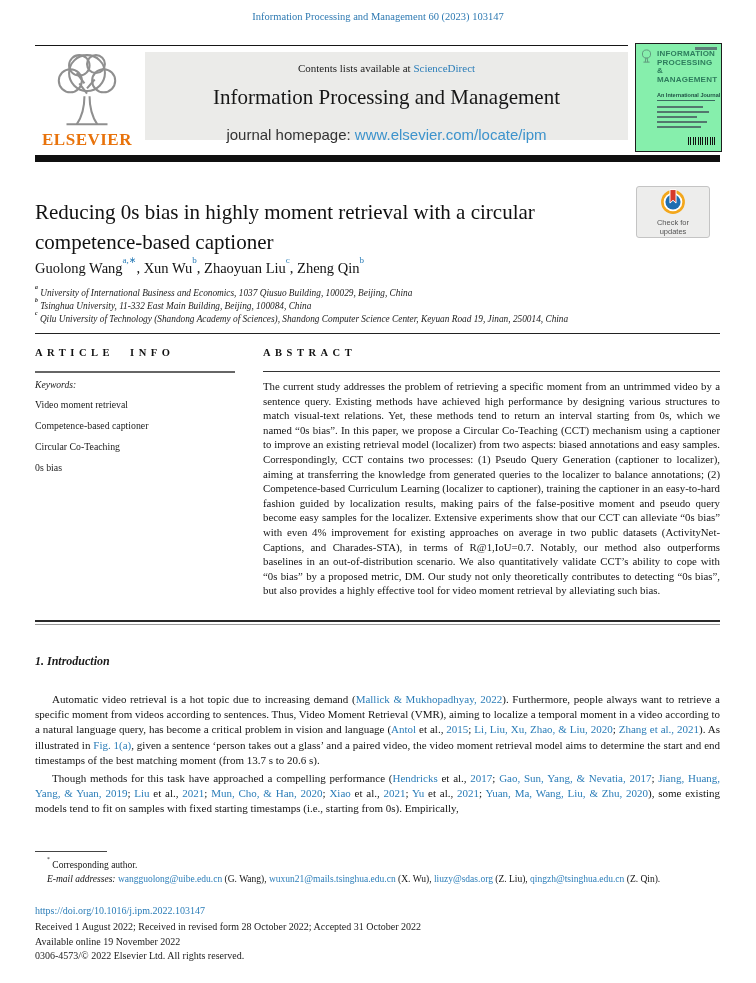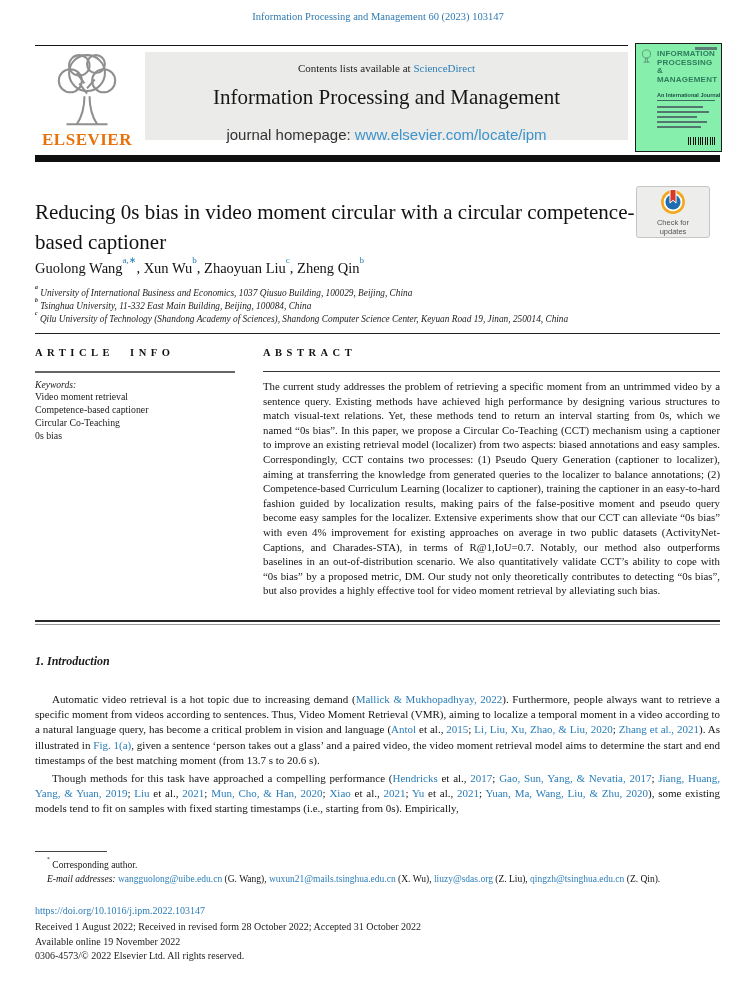--- a/index.html
+++ b/index.html
@@ -53,21 +53,21 @@
   .authors sup{font-size:9px;}
   .affils{top:287px;left:35px;width:700px;font-size:9.3px;line-height:13px;font-style:italic;color:#222;}
   .affils sup{font-weight:bold;font-style:italic;}
 
   
   .rule-2{top:333px;left:35px;width:685px;border-top:1.2px solid #222;}
   .col-head{font-size:10.5px;font-weight:bold;letter-spacing:4.5px;word-spacing:9px;color:#111;}
   .info-col{top:347px;left:35px;width:205px;}
   .info-underline{margin-top:13px;border-top:2px solid #666;width:200px;}
   .kw-label{margin-top:6px;font-size:9.6px;font-style:italic;}
-  .kw-item{font-size:9.8px;line-height:13px;}
+  .kw-item{font-size:9.8px;line-height:13px;margin-top:8px;}
   .abs-col{top:347px;left:263px;width:457px;}
   .abs-underline{margin-top:13px;border-top:1.4px solid #333;width:457px;}
   .abs-text{margin-top:7px;font-size:10.8px;line-height:14.6px;text-align:justify;color:#141414;}
   .dbl-rule{top:620px;left:35px;width:685px;height:2px;border-top:2px solid #2a2a2a;border-bottom:1px solid #999;}
 
   
   .intro-head{top:654px;left:35px;font-size:12px;font-weight:bold;font-style:italic;}
   .body-text{top:692px;left:35px;width:685px;font-size:11px;line-height:15.2px;text-align:justify;color:#141414;}
   .body-text p{margin:0 0 3px 0;text-indent:17px;}
 
@@ -147,21 +147,21 @@
       <circle cx="12" cy="12" r="8.6" fill="#ffffff"></circle>
       <circle cx="12" cy="12" r="7" fill="#1d6db1"></circle>
       <path d="M9.2 0.5 h5.6 v12.5 l-2.8 -2.6 l-2.8 2.6 z" fill="#d6392b" stroke="#ffffff" stroke-width="0.9"></path>
     </svg>
     <div class="badge-text">
       <div>Check for</div>
       <div>updates</div>
     </div>
   </div>
 
-  <div class="abs art-title">Reducing 0s bias in video moment circular with a circular competence-based captioner</div>
+  <div class="abs art-title">Reducing 0s bias in highly moment retrieval with a circular competence-based captioner</div>
   <div class="abs authors"><span>Guolong Wang</span><sup class="lnk">a,∗</sup><span>, </span><span>Xun Wu</span><sup class="lnk">b</sup><span>, </span><span>Zhaoyuan Liu</span><sup class="lnk">c</sup><span>, </span><span>Zheng Qin</span><sup class="lnk">b</sup></div>
   <div class="abs affils">
     <div><sup class="bold">a</sup><span> University of International Business and Economics, 1037 Qiusuo Building, 100029, Beijing, China</span></div>
     <div><sup class="bold">b</sup><span> Tsinghua University, 11-332 East Main Building, Beijing, 100084, China</span></div>
     <div><sup class="bold">c</sup><span> Qilu University of Technology (Shandong Academy of Sciences), Shandong Computer Science Center, Keyuan Road 19, Jinan, 250014, China</span></div>
   </div>
 
   <div class="abs rule-2"></div>
 
   <div class="abs info-col">

